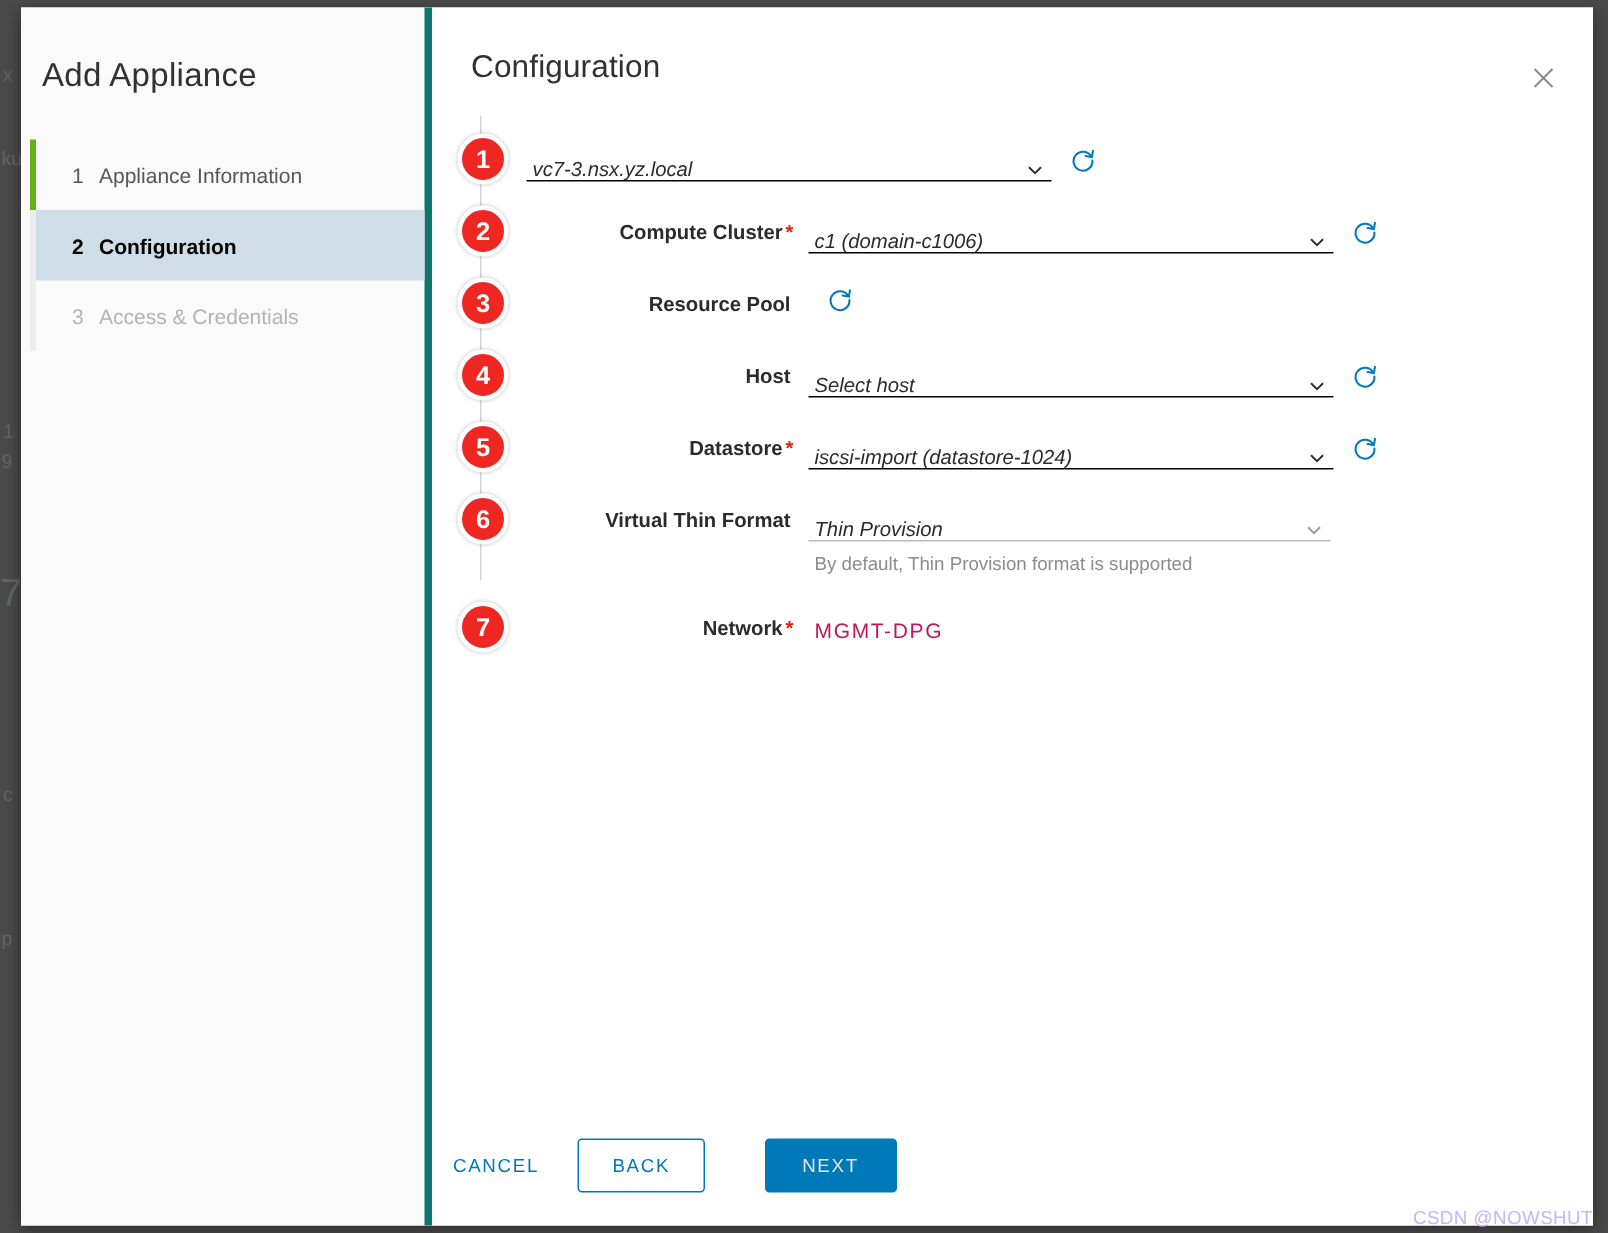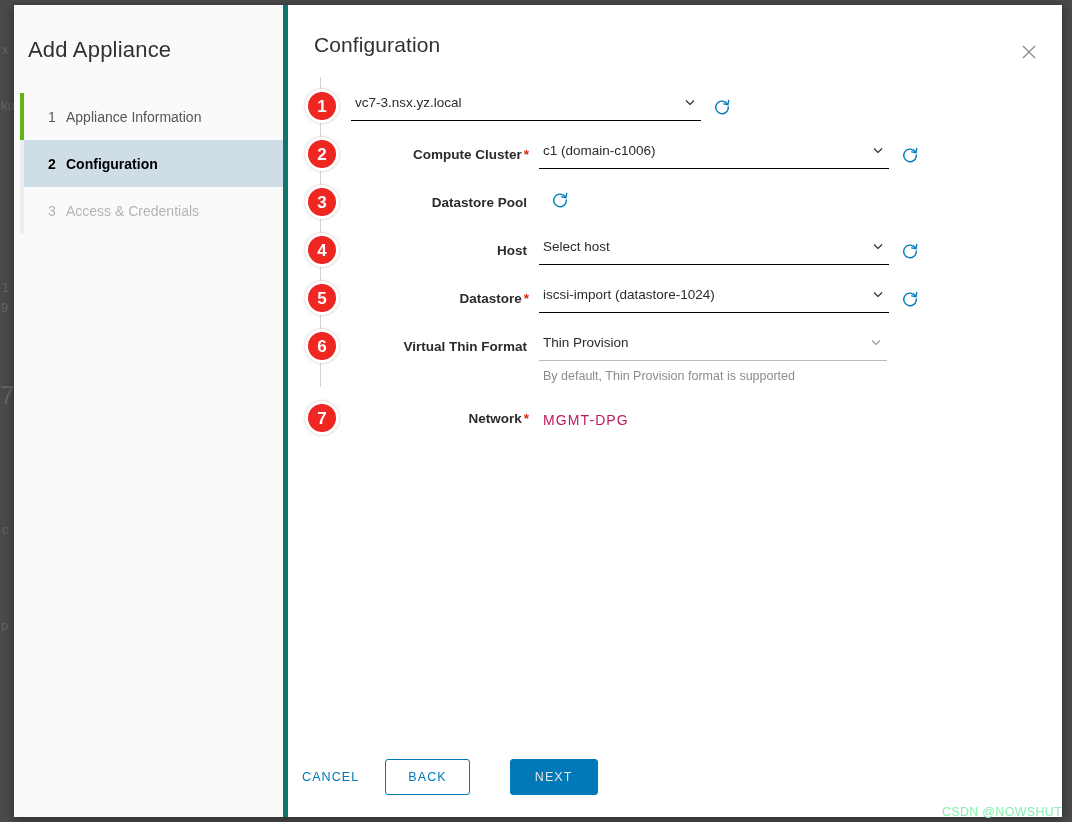--- a/index.html
+++ b/index.html
@@ -177,21 +177,22 @@
   .field-col {
     flex: 1 1 auto;
     padding-top: 2px;
   }
   .select-wrap {
     position: relative;
     width: 350px;
     border-bottom: 1px solid #000;
     height: 26px;
     display: flex;
-    align-items: flex-start;
+    align-items: flex-end;
+    font-style: italic;
   }
   .select-wrap.light { border-bottom-color: #bbb; width: 348px; }
   .select-value {
     font-size: 13.5px;
     color: #2b2b2b;
     padding-left: 4px;
     flex: 1 1 auto;
     white-space: nowrap;
     overflow: hidden;
   }
@@ -269,21 +270,21 @@
     border: 1px solid #0079b8;
     color: #e5e5e5;
     padding: 0 24px;
     margin-left: 28px;
   }
 
   #watermark {
     position: absolute;
     right: 10px; bottom: 3px;
     font-size: 12.5px;
-    color: #86efac;
+    color: #c4b5fd;
     letter-spacing: .3px;
     pointer-events: none;
   }
 </style>
 </head>
 <body>
 
 <div id="backdrop-content">
   <div class="bg-line" style="left:2px; top:42px;">x</div>
   <div class="bg-line" style="left:1px; top:98px;">ku</div>
@@ -384,21 +385,21 @@
             </span>
           </div>
         </div>
       </div>
 
       <div class="form-row" id="row-3">
         <div class="badge-col">
           <div class="badge">3</div>
         </div>
         <div class="label-col">
-          <span>Datastore Pool</span><span class="req"></span>
+          <span>Resource Pool</span><span class="req"></span>
         </div>
         <div class="field-col">
           <div class="field-row-inner">
             <span class="refresh">
               <svg width="18" height="18" viewBox="0 0 20 20" fill="none" stroke="currentColor" stroke-width="1.5" stroke-linecap="round">
                 <path d="M16.2 7.2 A7 7 0 1 0 17 10"></path>
                 <polyline points="11.9,6.6 16.6,7.4 17.4,2.8"></polyline>
               </svg>
             </span>
           </div>

